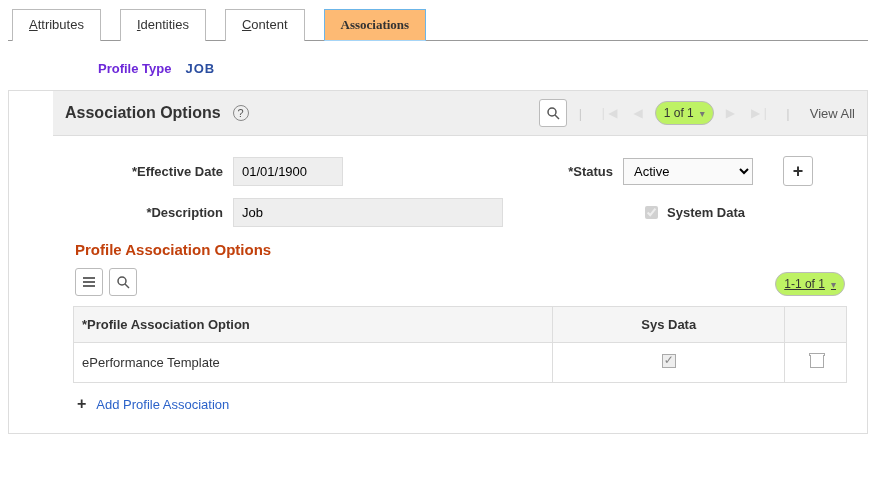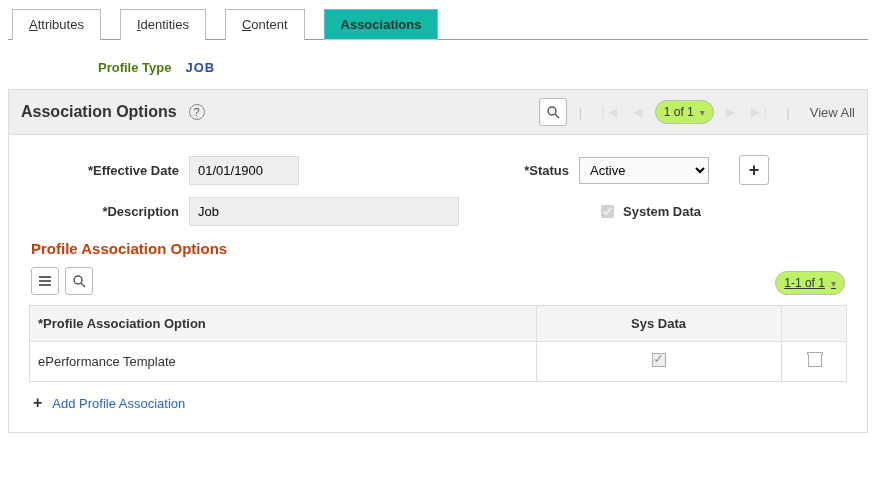--- a/index.html
+++ b/index.html
@@ -22,36 +22,38 @@
     border: 1px solid #bbb;
     border-bottom: none;
     padding: 7px 16px;
     background: #fff;
     cursor: pointer;
     font-size: 13px;
     position: relative;
     top: 1px;
   }
   .tab.active {
-    background: #14b8a6;
+    background: #fdba74;
     border-color: #6bb5e8;
     border-bottom: 1px solid #a6d5f7;
     font-weight: bold;
+    font-family: Liberation Serif, serif;
   }
   .tab .ul { text-decoration: underline; }
   .profile-type-row {
     display: flex;
     align-items: center;
     gap: 14px;
     padding: 20px 0 14px 90px;
   }
-  .profile-type-row .lbl { font-weight: bold; color: #4d7c0f; }
+  .profile-type-row .lbl { font-weight: bold; color: #6d28d9; }
   .profile-type-row .val { color: #2b4ea0; font-weight: bold; letter-spacing: 1px; }
   .panel {
     border: 1px solid #ddd;
+    padding-left: 44px;
   }
   .panel-header {
     background: #efefef;
     display: flex;
     align-items: center;
     padding: 8px 12px;
     gap: 8px;
     border-bottom: 1px solid #ddd;
   }
   .panel-title { font-size: 16px; font-weight: bold; flex: 0 0 auto; margin-right: 4px; }

